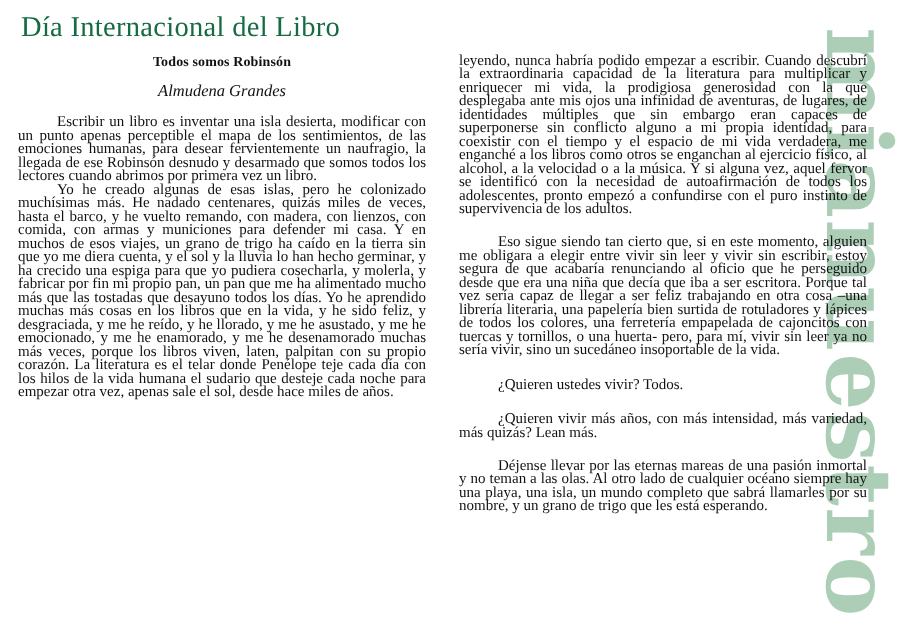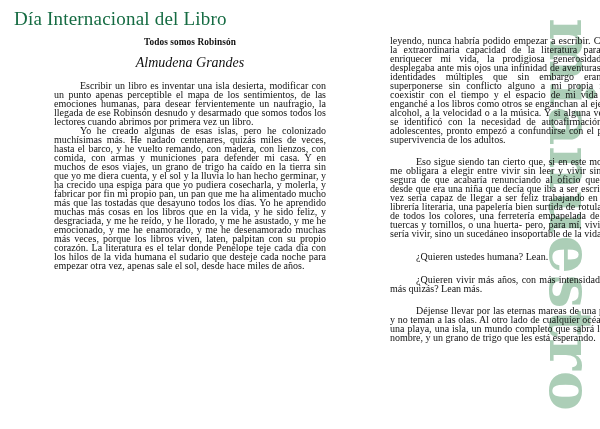--- a/index.html
+++ b/index.html
@@ -72,35 +72,34 @@
   }
 
   .columns {
     display: flex;
     gap: 22px;
     align-items: flex-start;
   }
   .col {
     width: 272px;
     flex: 0 0 272px;
-    margin-left: 42px;
   }
 
   .subtitle {
     text-align: center;
     font-weight: 700;
     font-size: 9.3px;
     line-height: 1.3;
     margin: 0 0 6px 0;
     letter-spacing: 0.1px;
   }
   .byline {
     text-align: center;
     font-style: italic;
-    font-size: 14px;
+    font-size: 11px;
     line-height: 1.3;
     margin: 0 0 9px 0;
   }
 
   p.body {
     margin: 0 0 0 0;
     text-align: justify;
     text-justify: inter-word;
     font-size: 10px;
     line-height: 9px;
@@ -132,21 +131,21 @@
 
         <p class="body">Escribir un libro es inventar una isla desierta, modificar con un punto apenas perceptible el mapa de los sentimientos, de las emociones humanas, para desear fervientemente un naufragio, la llegada de ese Robinsón desnudo y desarmado que somos todos los lectores cuando abrimos por primera vez un libro.</p>
         <p class="body">Yo he creado algunas de esas islas, pero he colonizado muchísimas más. He nadado centenares, quizás miles de veces, hasta el barco, y he vuelto remando, con madera, con lienzos, con comida, con armas y municiones para defender mi casa. Y en muchos de esos viajes, un grano de trigo ha caído en la tierra sin que yo me diera cuenta, y el sol y la lluvia lo han hecho germinar, y ha crecido una espiga para que yo pudiera cosecharla, y molerla, y fabricar por fin mi propio pan, un pan que me ha alimentado mucho más que las tostadas que desayuno todos los días. Yo he aprendido muchas más cosas en los libros que en la vida, y he sido feliz, y desgraciada, y me he reído, y he llorado, y me he asustado, y me he emocionado, y me he enamorado, y me he desenamorado muchas más veces, porque los libros viven, laten, palpitan con su propio corazón. La literatura es el telar donde Penélope teje cada día con los hilos de la vida humana el sudario que desteje cada noche para empezar otra vez, apenas sale el sol, desde hace miles de años.</p>
       </div>
 
       <div class="col">
         <p class="body no-indent">leyendo, nunca habría podido empezar a escribir. Cuando descubrí la extraordinaria capacidad de la literatura para multiplicar y enriquecer mi vida, la prodigiosa generosidad con la que desplegaba ante mis ojos una infinidad de aventuras, de lugares, de identidades múltiples que sin embargo eran capaces de superponerse sin conflicto alguno a mi propia identidad, para coexistir con el tiempo y el espacio de mi vida verdadera, me enganché a los libros como otros se enganchan al ejercicio físico, al alcohol, a la velocidad o a la música. Y si alguna vez, aquel fervor se identificó con la necesidad de autoafirmación de todos los adolescentes, pronto empezó a confundirse con el puro instinto de supervivencia de los adultos.</p>
         <div class="spacer-line"></div>
         <p class="body">Eso sigue siendo tan cierto que, si en este momento, alguien me obligara a elegir entre vivir sin leer y vivir sin escribir, estoy segura de que acabaría renunciando al oficio que he perseguido desde que era una niña que decía que iba a ser escritora. Porque tal vez sería capaz de llegar a ser feliz trabajando en otra cosa –una librería literaria, una papelería bien surtida de rotuladores y lápices de todos los colores, una ferretería empapelada de cajoncitos con tuercas y tornillos, o una huerta- pero, para mí, vivir sin leer ya no sería vivir, sino un sucedáneo insoportable de la vida.</p>
         <div class="spacer-line"></div>
-        <p class="body">¿Quieren ustedes humana? Lean.</p>
+        <p class="body">¿Quieren ustedes vivir? Todos.</p>
         <div class="spacer-line"></div>
         <p class="body">¿Quieren vivir más años, con más intensidad, más variedad, más quizás? Lean más.</p>
         <div class="spacer-line"></div>
         <p class="body">Déjense llevar por las eternas mareas de una pasión inmortal y no teman a las olas. Al otro lado de cualquier océano siempre hay una playa, una isla, un mundo completo que sabrá llamarles por su nombre, y un grano de trigo que les está esperando.</p>
 
       </div>
 
     </div>
   </div>
 </div>

